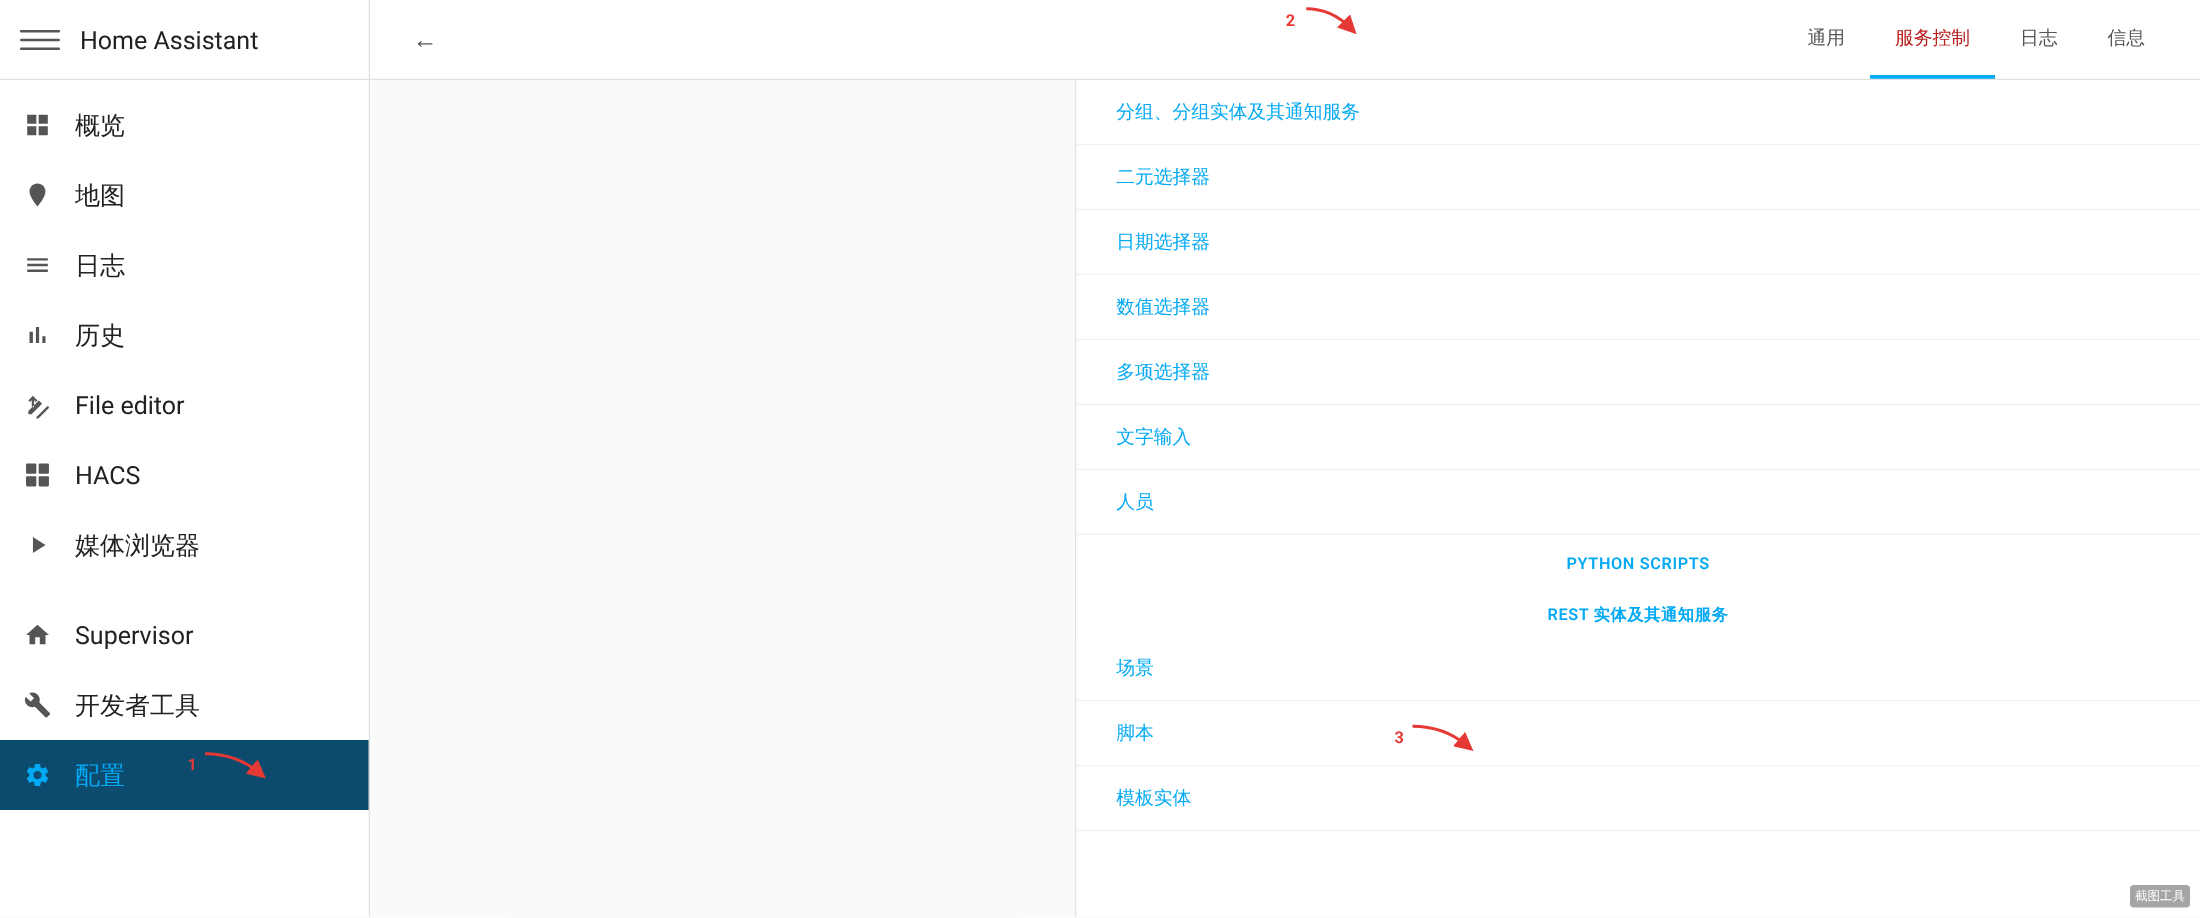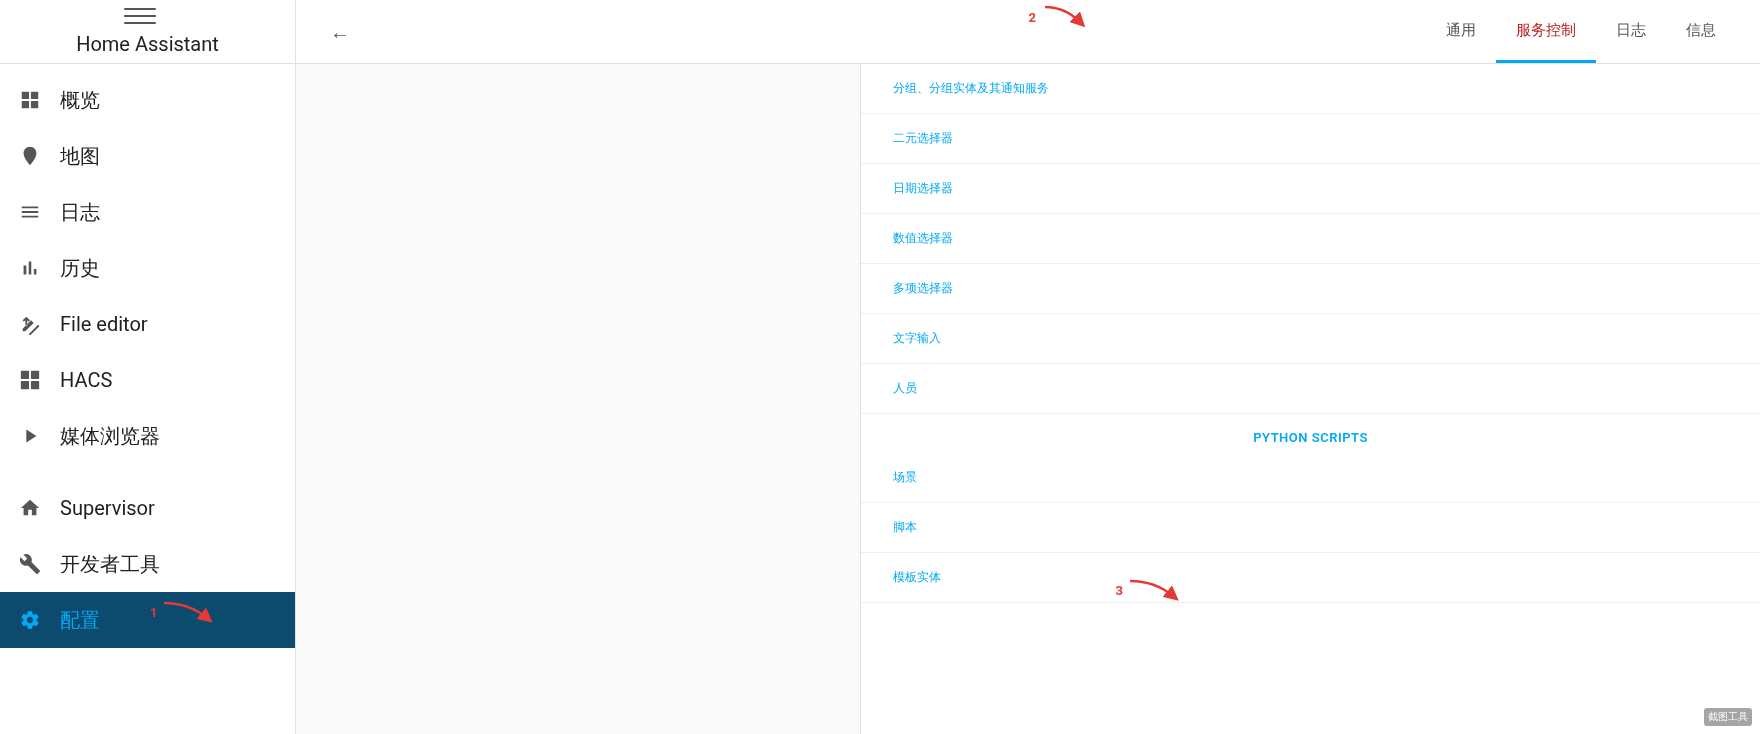--- a/index.html
+++ b/index.html
@@ -14,21 +14,20 @@
       flex-direction: column;
       height: 100%;
       flex-shrink: 0;
     }
     .sidebar-header {
       display: flex;
       align-items: center;
       padding: 0 16px;
       height: 64px;
       border-bottom: 1px solid #e0e0e0;
-      flex-direction: column;
     }
     .sidebar-menu-icon {
       width: 32px;
       height: 32px;
       display: flex;
       flex-direction: column;
       justify-content: center;
       gap: 5px;
       cursor: pointer;
       margin-right: 16px;
@@ -150,21 +149,21 @@
 
     
     .list-item {
       padding: 16px 32px;
       border-bottom: 1px solid #f0f0f0;
       cursor: pointer;
       display: flex;
       align-items: center;
     }
     .list-item-text {
-      font-size: 12px;
+      font-size: 15px;
       color: #03a9f4;
     }
     .list-section-header {
       padding: 16px 32px 8px;
       font-size: 13px;
       font-weight: 600;
       color: #03a9f4;
       letter-spacing: 0.5px;
       background: #fff;
       text-align: center;
@@ -326,20 +325,21 @@
         <div class="list-item">
           <span class="list-item-text">多项选择器</span>
         </div>
         <div class="list-item">
           <span class="list-item-text">文字输入</span>
         </div>
         <div class="list-item">
           <span class="list-item-text">人员</span>
         </div>
         <div class="list-section-header">PYTHON SCRIPTS</div>
+        <div class="list-section-header">REST 实体及其通知服务</div>
         <div class="list-item">
           <span class="list-item-text">场景</span>
         </div>
         <div class="list-item">
           <span class="list-item-text">脚本</span>
         </div>
         <div class="list-item">
           <span class="list-item-text">模板实体</span>
         </div>
       </div>

